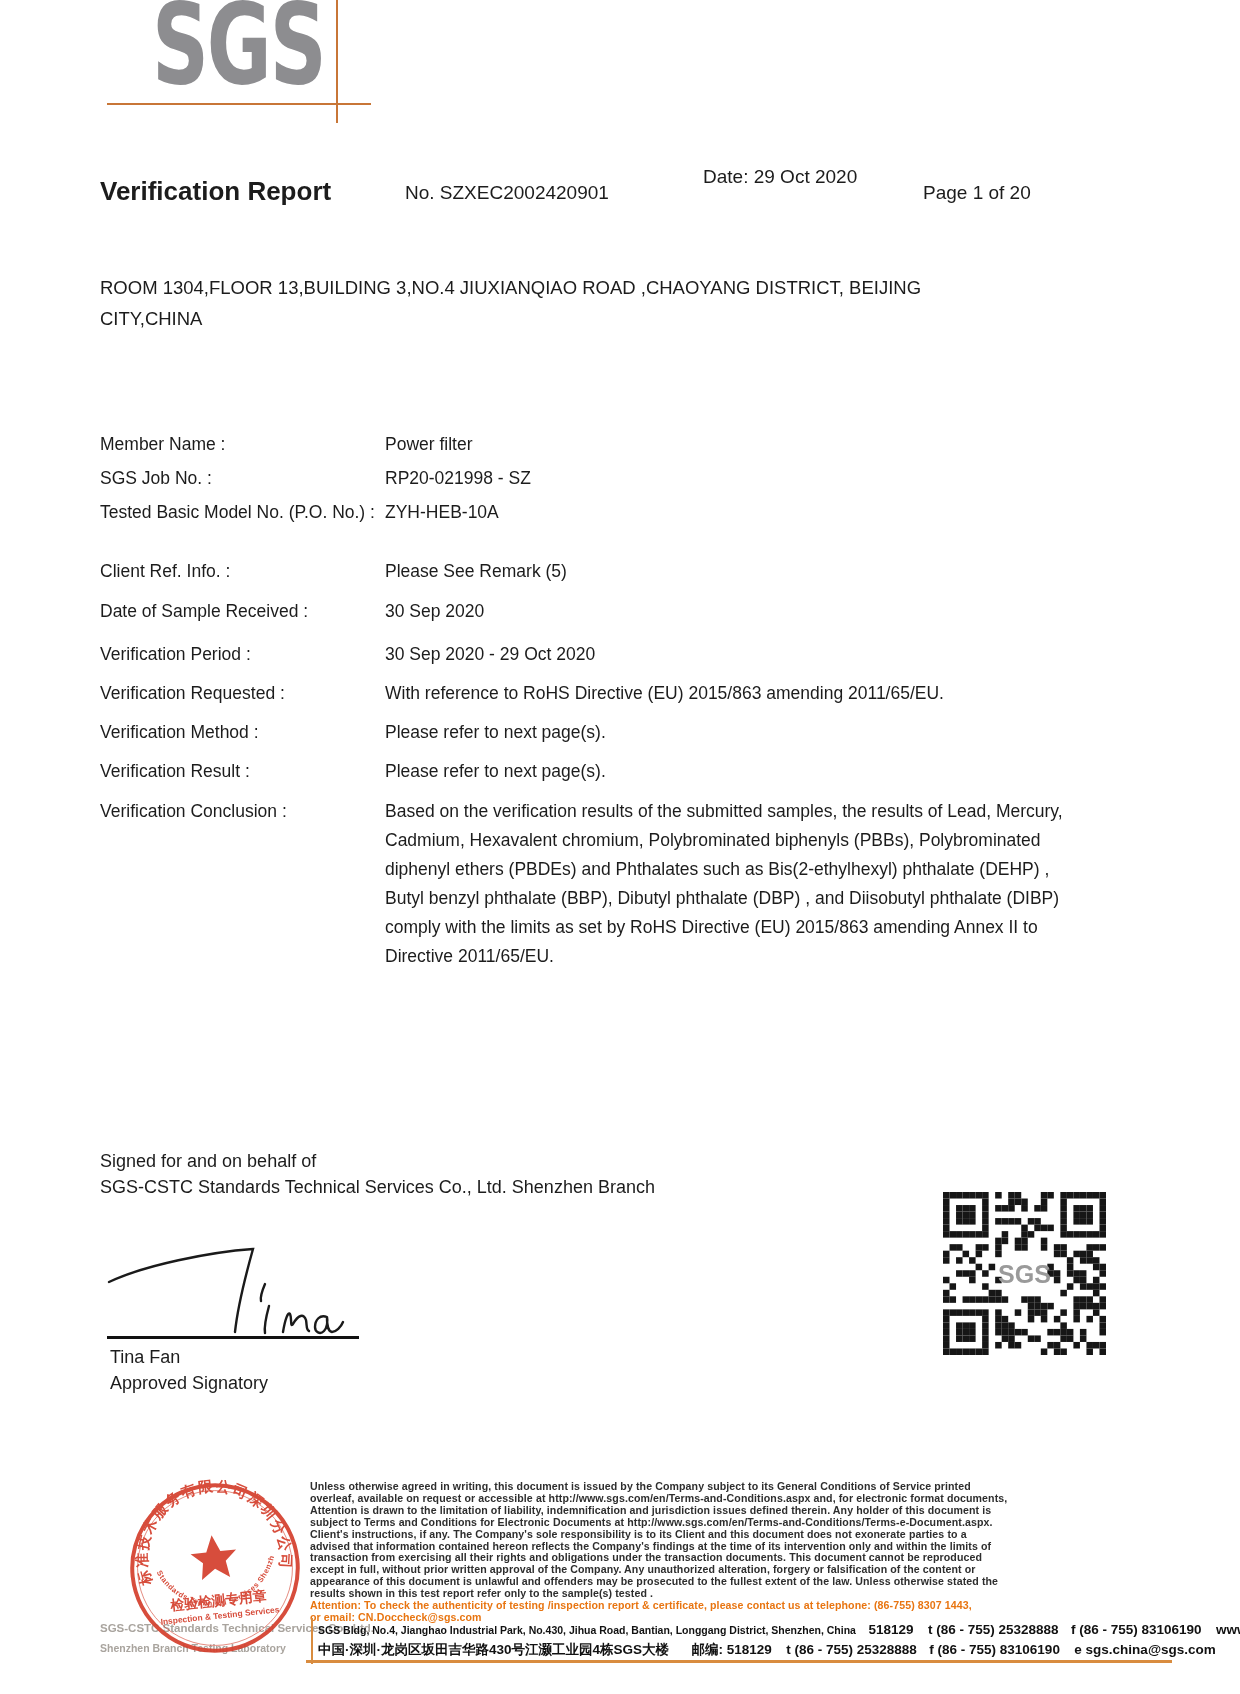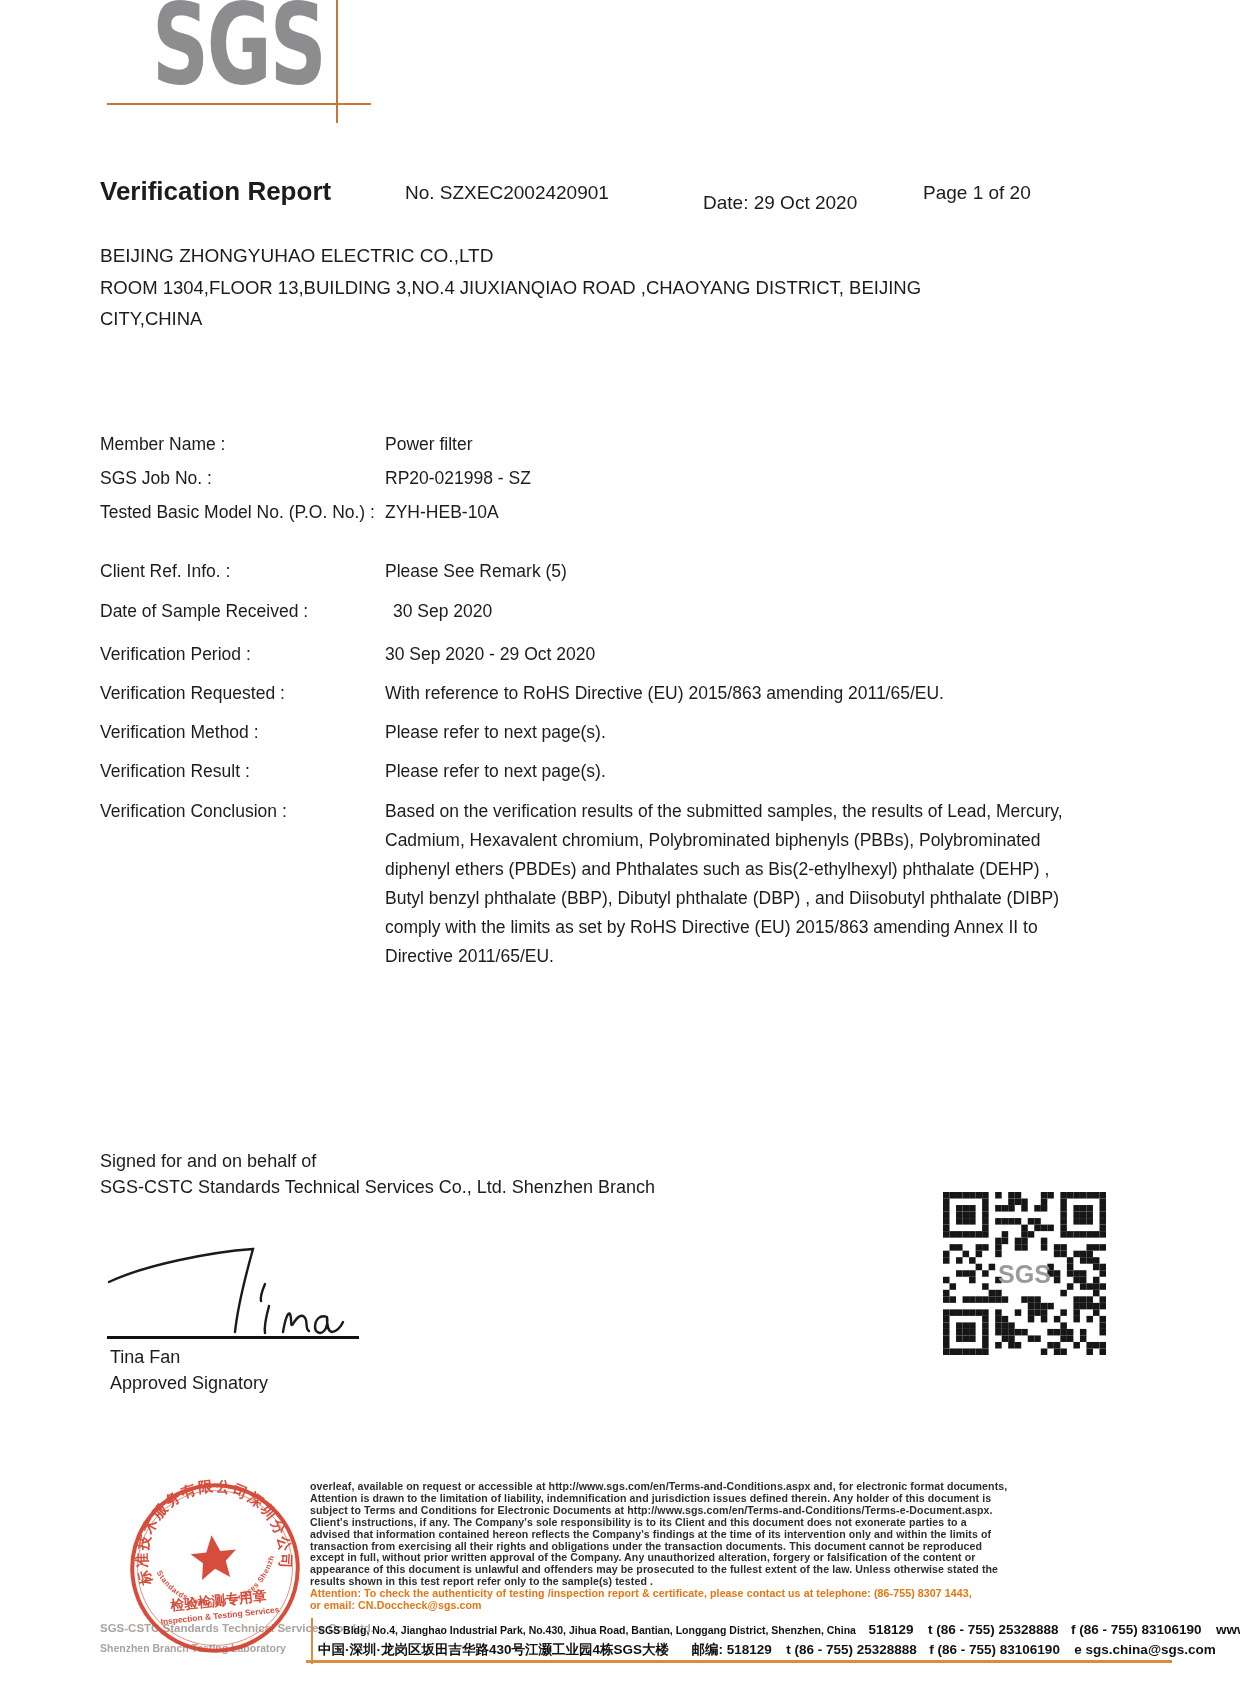--- a/index.html
+++ b/index.html
@@ -44,24 +44,23 @@
 <body>
 
 <div class="page">
 
   <div class="abs logo-text" style="left:152px;top:-12px;">SGS</div>
   <div class="abs hairline-v" style="left:336px;top:0;height:123px;"></div>
   <div class="abs hairline-h" style="left:107px;top:103px;width:264px;"></div>
 
   <div class="abs report-title" style="left:100px;top:176px;">Verification Report</div>
   <div class="abs hmeta" style="left:405px;top:182px;">No. SZXEC2002420901</div>
-  <div class="abs hmeta" style="left:703px;top:192px;">Date: 29 Oct 2020</div>
+  <div class="abs hmeta" style="left:703px;top:166px;">Date: 29 Oct 2020</div>
   <div class="abs hmeta" style="left:923px;top:182px;">Page 1 of 20</div>
 
-  <div class="abs client" style="left:100px;top:240px;width:960px;font-size:19px;">BEIJING ZHONGYUHAO ELECTRIC CO.,LTD</div>
   <div class="abs client" style="left:100px;top:272px;width:960px;">ROOM 1304,FLOOR 13,BUILDING 3,NO.4 JIUXIANQIAO ROAD ,CHAOYANG DISTRICT, BEIJING
  CITY,CHINA</div>
 
   <div>
     <div class="flabel" style="top:430px;">Member Name :</div>
     <div class="fvalue" style="top:430px;">Power filter</div>
   </div>
   <div>
     <div class="flabel" style="top:464px;">SGS Job No. :</div>
     <div class="fvalue" style="top:464px;">RP20-021998 - SZ</div>
@@ -69,21 +68,21 @@
   <div>
     <div class="flabel" style="top:498px;">Tested Basic Model No. (P.O. No.) :</div>
     <div class="fvalue" style="top:498px;">ZYH-HEB-10A</div>
   </div>
   <div>
     <div class="flabel" style="top:557px;">Client Ref. Info. :</div>
     <div class="fvalue" style="top:557px;">Please See Remark (5)</div>
   </div>
   <div>
     <div class="flabel" style="top:597px;">Date of Sample Received :</div>
-    <div class="fvalue" style="top:597px;margin-left:8px;">30 Sep 2020</div>
+    <div class="fvalue" style="top:597px;">30 Sep 2020</div>
   </div>
   <div>
     <div class="flabel" style="top:640px;">Verification Period :</div>
     <div class="fvalue" style="top:640px;">30 Sep 2020 - 29 Oct 2020</div>
   </div>
   <div>
     <div class="flabel" style="top:679px;">Verification Requested :</div>
     <div class="fvalue" style="top:679px;">With reference to RoHS Directive (EU) 2015/863 amending 2011/65/EU.</div>
   </div>
   <div>
@@ -408,20 +407,21 @@
     </text>
     <text font-size="8.5" font-weight="700" fill="#d4402e" letter-spacing="0.6">
       <textPath href="#arcBot" startOffset="50%" text-anchor="middle">SGS-CSTC Standards Technical Services Shenzhen Branch</textPath>
     </text>
     <polygon fill="#d4402e" transform="translate(100,90) scale(2.7)" points="0,-10 2.94,-3.09 9.51,-3.09 4.76,1.18 5.88,8.09 0,4 -5.88,8.09 -4.76,1.18 -9.51,-3.09 -2.94,-3.09"></polygon>
     <text x="100" y="142" text-anchor="middle" font-size="15.5" font-weight="700" fill="#d4402e">检验检测专用章</text>
     <text x="100" y="157" text-anchor="middle" font-size="9.5" font-weight="700" fill="#d4402e">Inspection &amp; Testing Services</text>
   </svg>
 
   <div class="abs legal" style="left:310px;top:1481px;width:848px;">
+    <div class="legal-line">Unless otherwise agreed in writing, this document is issued by the Company subject to its General Conditions of Service printed</div>
     <div class="legal-line">overleaf, available on request or accessible at http://www.sgs.com/en/Terms-and-Conditions.aspx and, for electronic format documents,</div>
     <div class="legal-line">Attention is drawn to the limitation of liability, indemnification and jurisdiction issues defined therein. Any holder of this document is</div>
     <div class="legal-line">subject to Terms and Conditions for Electronic Documents at http://www.sgs.com/en/Terms-and-Conditions/Terms-e-Document.aspx.</div>
     <div class="legal-line">Client's instructions, if any. The Company's sole responsibility is to its Client and this document does not exonerate parties to a</div>
     <div class="legal-line">advised that information contained hereon reflects the Company's findings at the time of its intervention only and within the limits of</div>
     <div class="legal-line">transaction from exercising all their rights and obligations under the transaction documents. This document cannot be reproduced</div>
     <div class="legal-line">except in full, without prior written approval of the Company. Any unauthorized alteration, forgery or falsification of the content or</div>
     <div class="legal-line">appearance of this document is unlawful and offenders may be prosecuted to the fullest extent of the law. Unless otherwise stated the</div>
     <div class="legal-line">results shown in this test report refer only to the sample(s) tested .</div>
     <div class="legal-line attn">Attention: To check the authenticity of testing /inspection report &amp; certificate, please contact us at telephone: (86-755) 8307 1443,</div>

